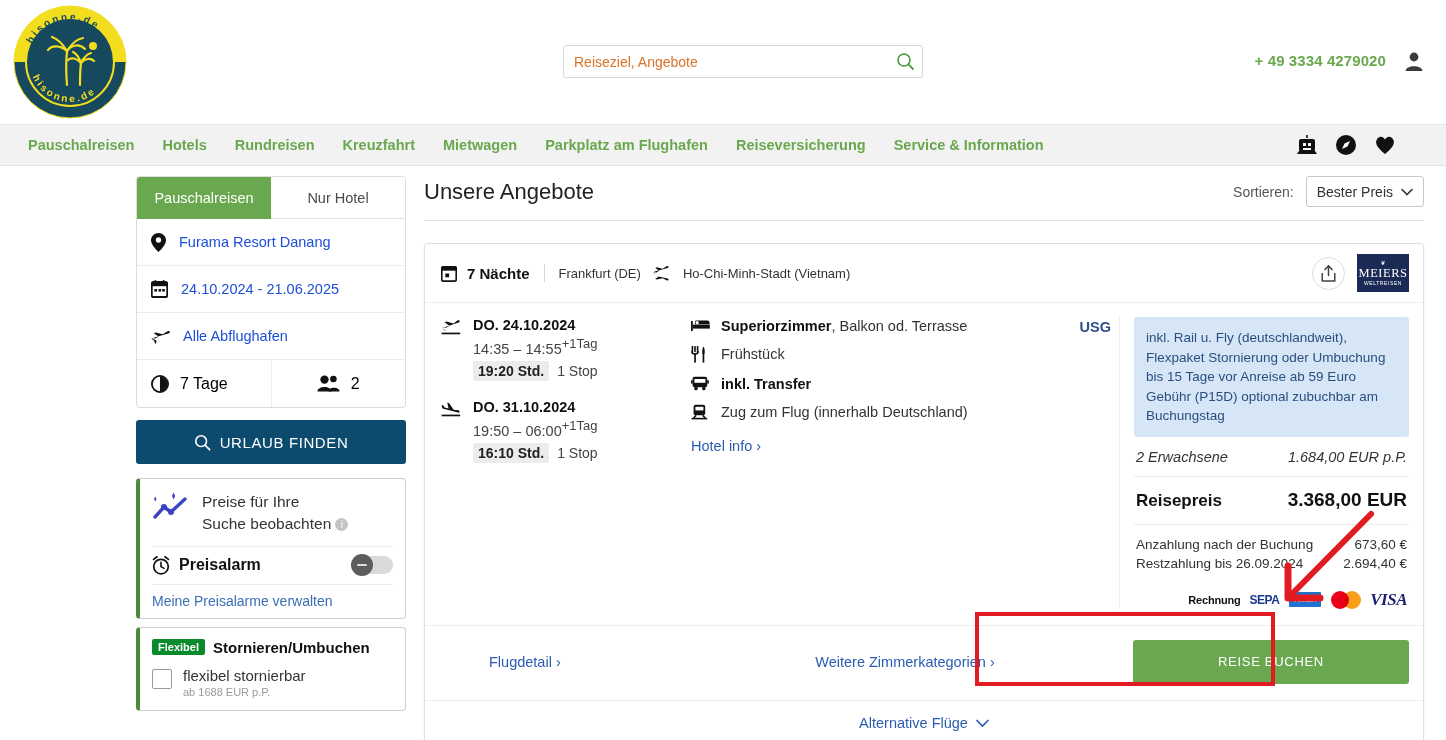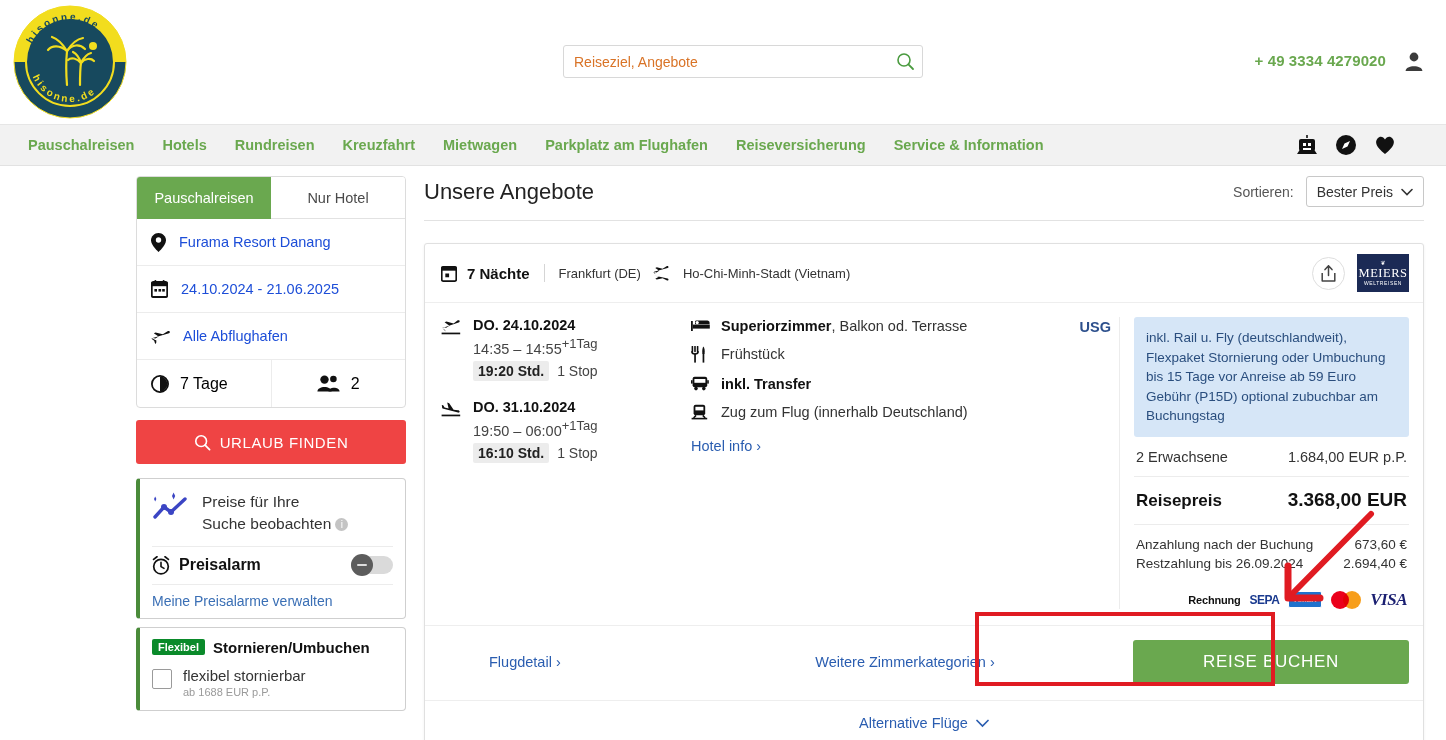--- a/index.html
+++ b/index.html
@@ -119,21 +119,21 @@
   .sb-split { display: flex; }
   .sb-split > div {
     flex: 1; height: 47px; display: flex; align-items: center;
     gap: 11px; padding: 0 14px; cursor: pointer;
   }
   .sb-split > div:last-child { border-left: 1px solid #ececec; justify-content: center; }
 
   .find-btn {
     margin-top: 12px;
     width: 100%; height: 44px;
-    background: #ef4444; border: none; border-radius: 3px;
+    background: #0c4a6e; border: none; border-radius: 3px;
     color: #fff; font-size: 15px; letter-spacing: 0.6px;
     display: flex; align-items: center; justify-content: center; gap: 9px;
     cursor: pointer;
     font-family: "Liberation Sans", sans-serif;
   }
 
   .alarm-card {
     margin-top: 14px;
     border: 1px solid #cfcfcf;
     border-left: 4px solid #4a8b3a;
@@ -269,20 +269,21 @@
   .info-box {
     background: #d6e6f7; border-radius: 3px;
     padding: 11px 12px;
     font-size: 13.5px; color: #2a4e7e; line-height: 1.45;
   }
   .price-row {
     display: flex; justify-content: space-between; align-items: baseline;
     font-size: 14.5px; color: #333;
     padding: 12px 2px 11px;
     border-bottom: 1px solid #ececec;
+    font-style: italic;
   }
   .price-total {
     display: flex; justify-content: space-between; align-items: baseline;
     padding: 12px 2px 13px;
     border-bottom: 1px solid #ececec;
   }
   .price-total .lbl { font-size: 17px; font-weight: bold; color: #111; }
   .price-total .val { font-size: 19px; font-weight: bold; color: #111; }
   .pay-sched { padding: 10px 2px 0; }
   .pay-line {
@@ -313,21 +314,21 @@
     border-top: 1px solid #eee;
     margin-top: 16px;
   }
   .act-link { font-size: 14.5px; color: #2a5db0; cursor: pointer; }
   .act-1 { width: 250px; flex: 0 0 250px; padding-left: 48px; }
   .act-2 { flex: 1; display: flex; justify-content: center; }
   .act-3 { width: 290px; flex: 0 0 290px; padding-left: 14px; }
   .book-btn {
     width: 100%; height: 44px;
     background: #6aa84f; border: none; border-radius: 3px;
-    color: #fff; font-size: 17px; letter-spacing: 0.7px;
+    color: #fff; font-size: 13px; letter-spacing: 0.7px;
     cursor: pointer; font-family: "Liberation Sans", sans-serif;
   }
   .offer-alt {
     border-top: 1px solid #eee;
     height: 46px; display: flex; align-items: center; justify-content: center;
     gap: 8px; font-size: 14.5px; color: #2a5db0; cursor: pointer;
   }
 
   .highlight-box {
     position: absolute;

